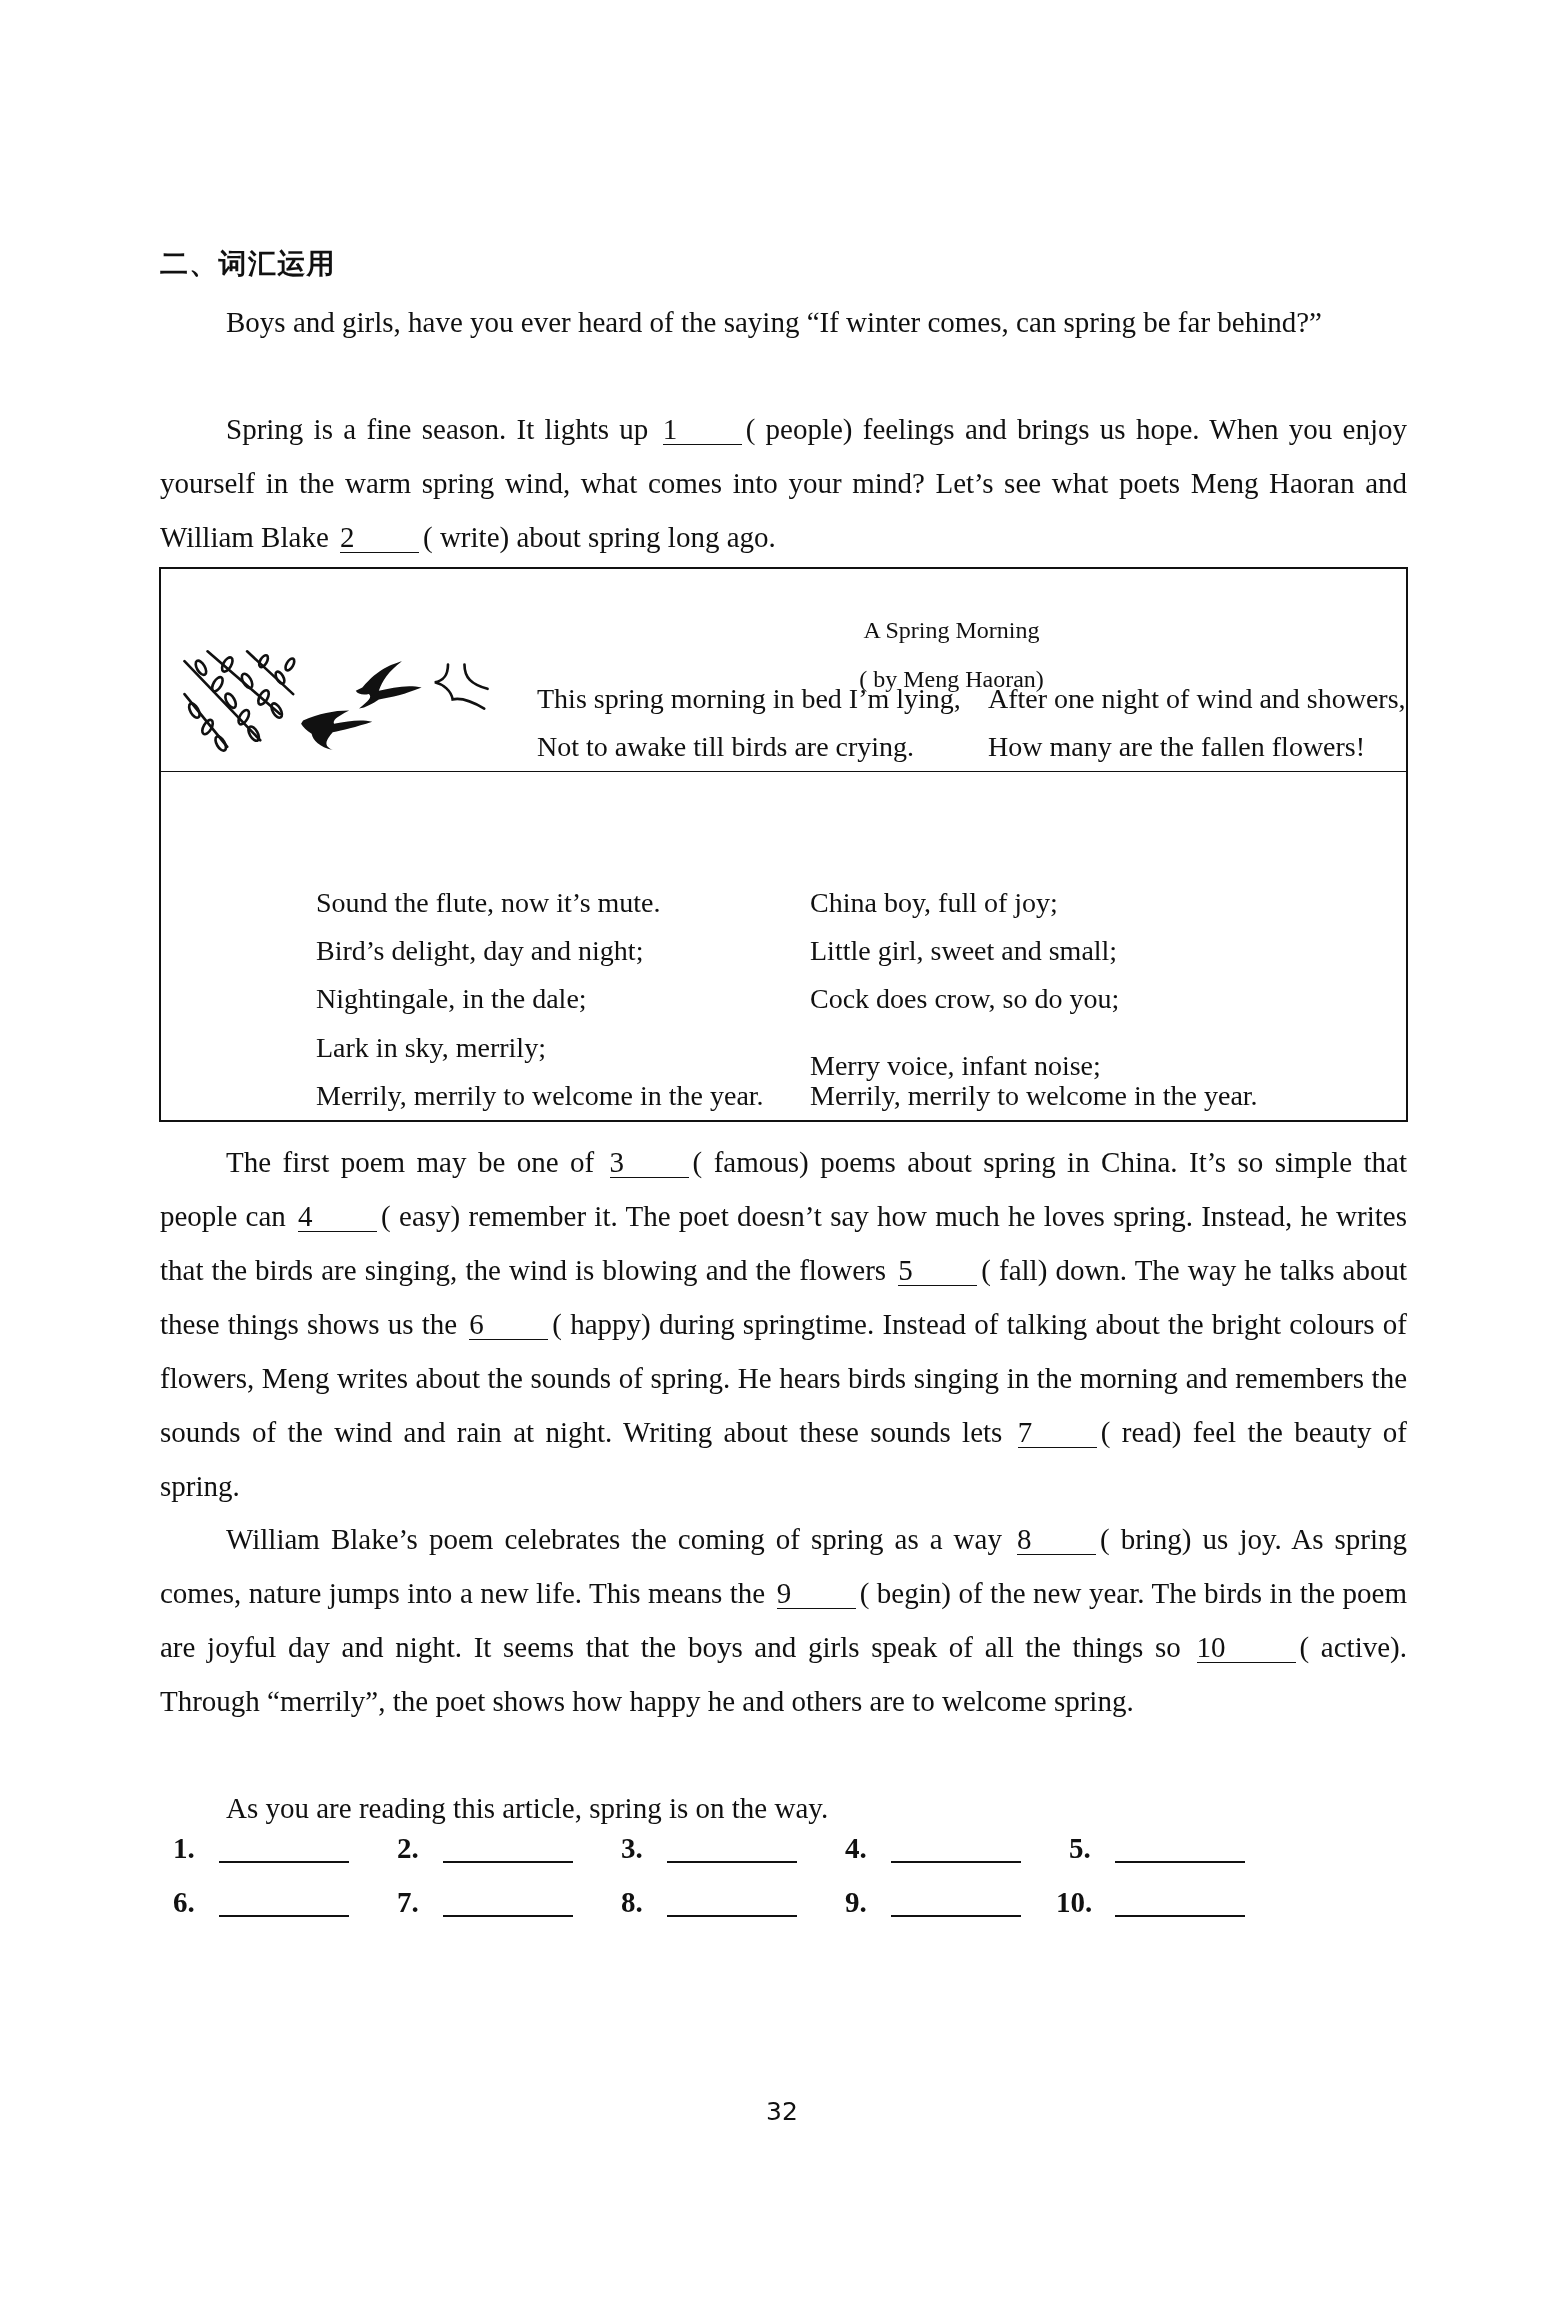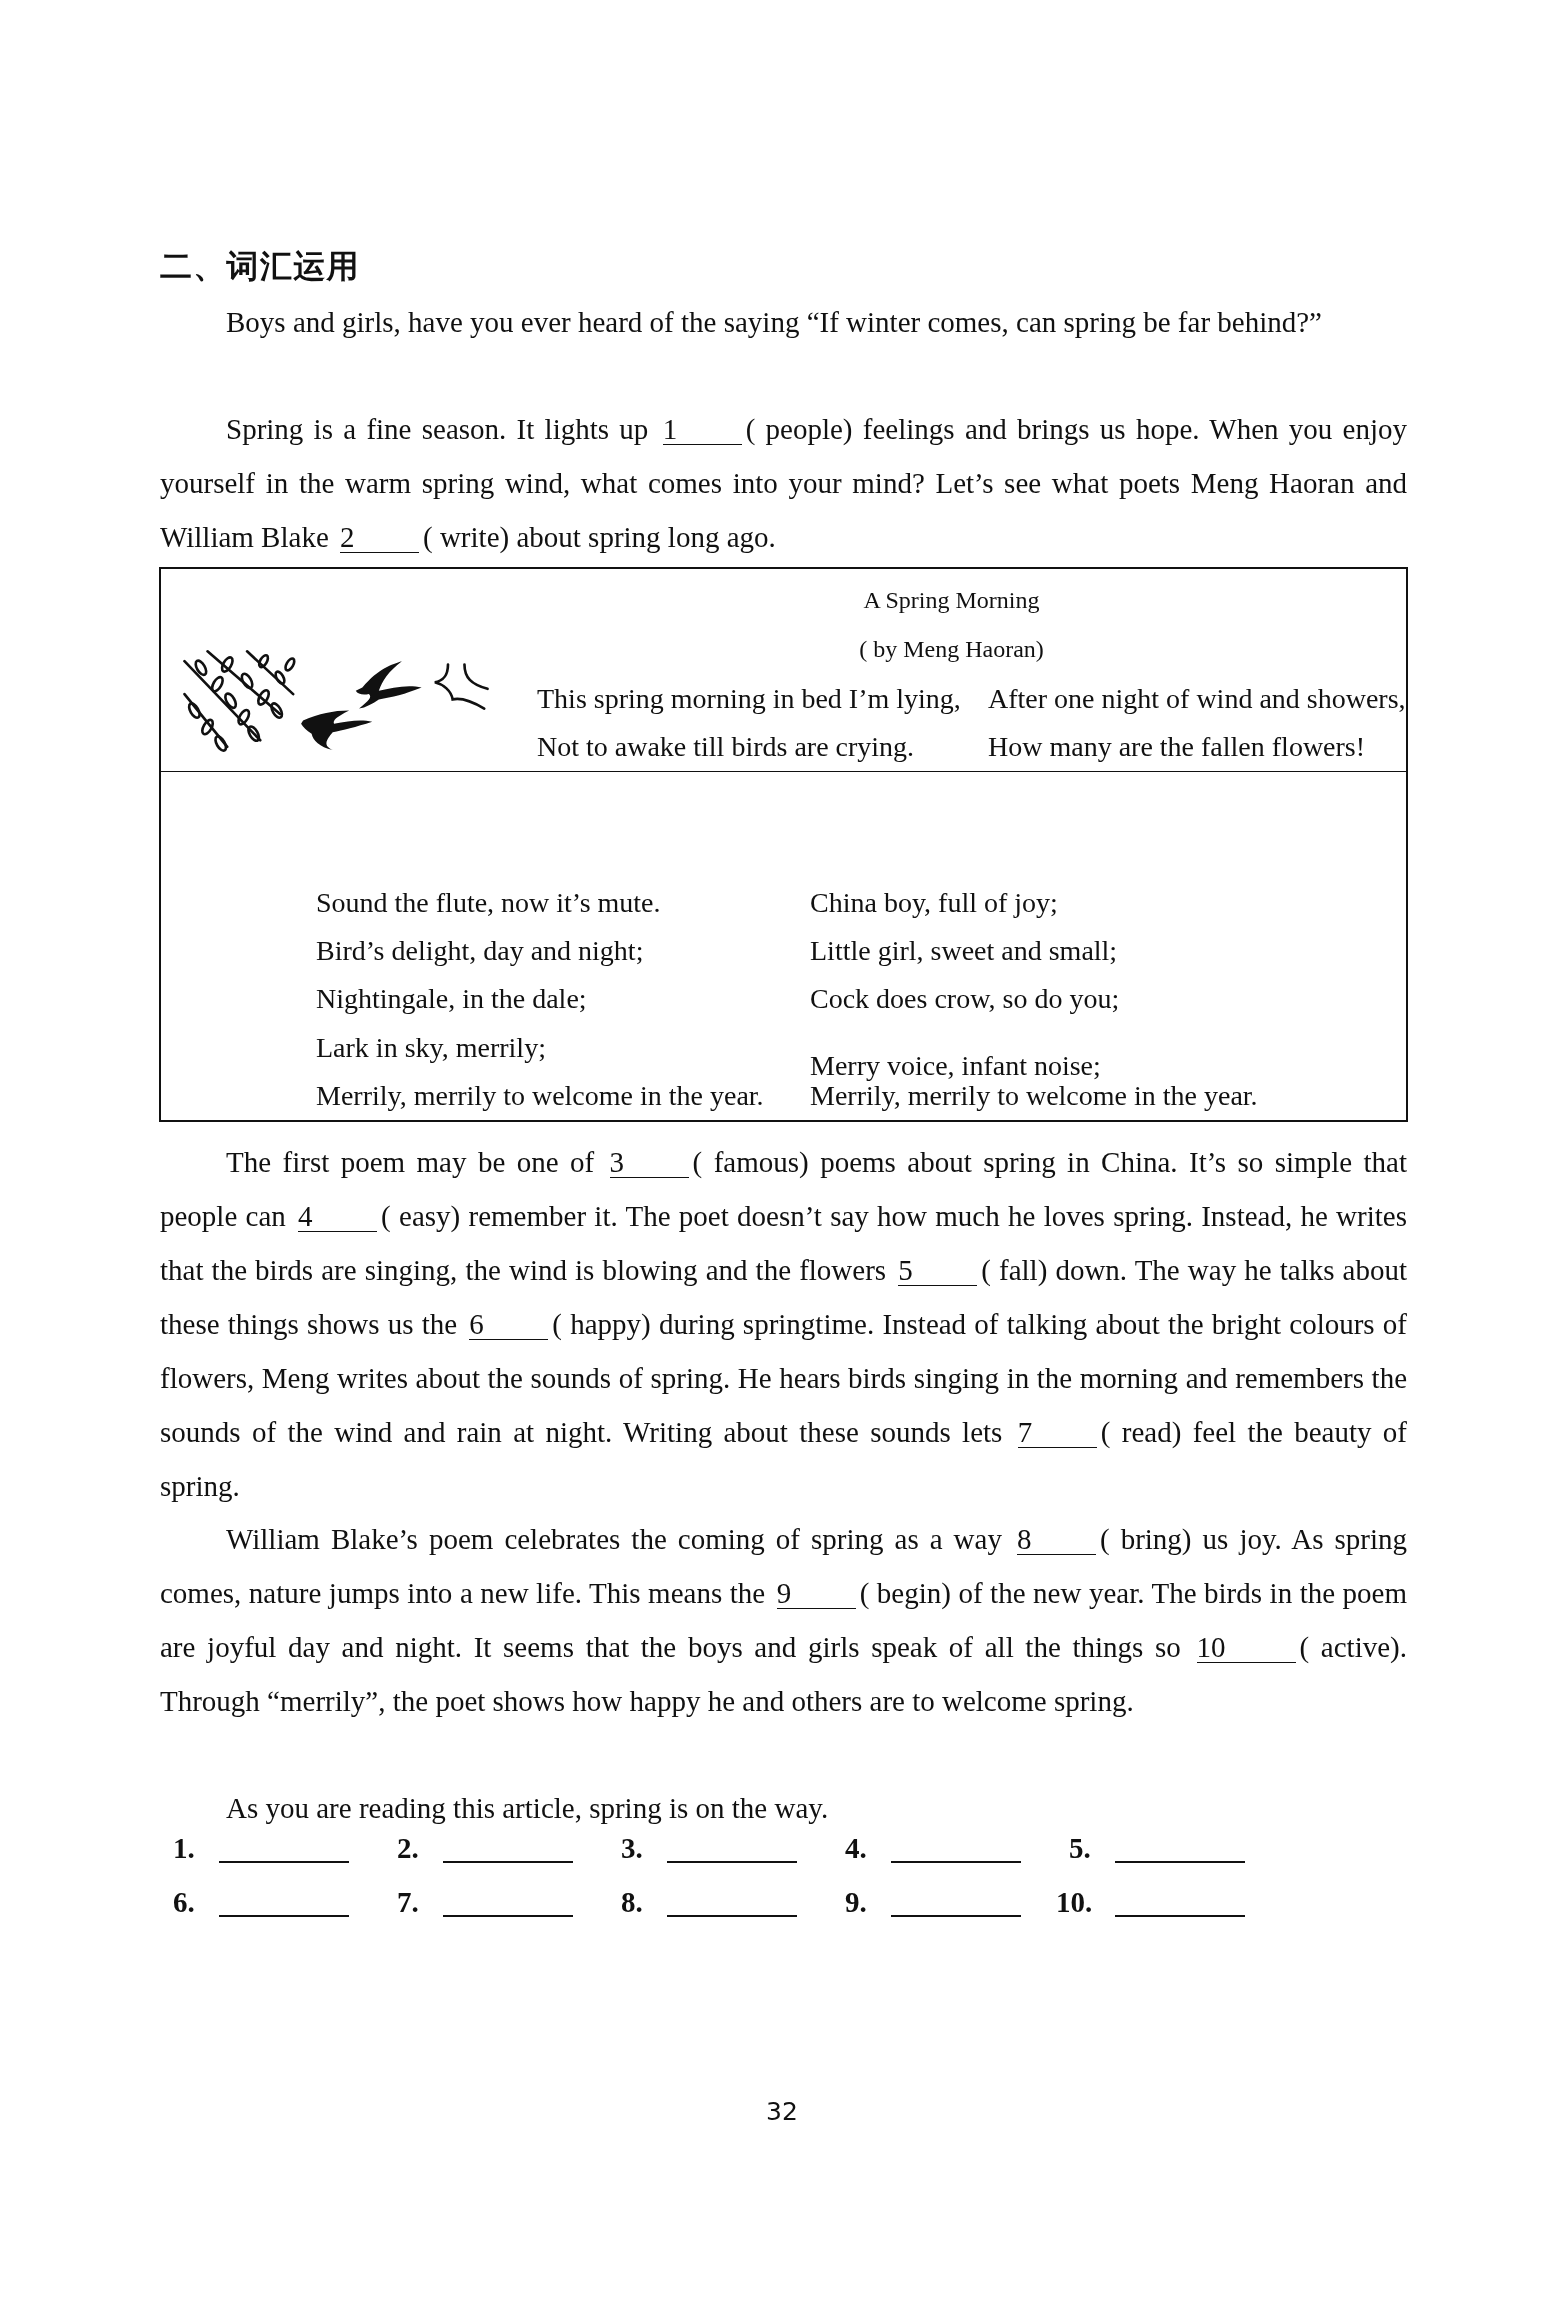--- a/index.html
+++ b/index.html
@@ -1,28 +1,28 @@
 <!DOCTYPE html>
 <html style="font-size:10.5px"><head>
 <meta charset="utf-8">
 <style>
   html, body { margin:0; padding:0; background:#ffffff; }
   body { width:1564px; height:2319px; position:relative; overflow:hidden; color:#111; }
   .serif { font-family: "Liberation Serif", "DejaVu Serif", serif; }
   .sans { font-family: "DejaVu Sans", "Liberation Sans", sans-serif; }
-  #heading { position:absolute; left:160px; top:245px; font-size:32px; font-weight:bold; letter-spacing:1.3px; }
+  #heading { position:absolute; left:160px; top:245px; font-size:28px; font-weight:bold; letter-spacing:1.3px; }
   .para { position:absolute; left:160px; width:1247px; font-size:29px; line-height:54px; text-align:justify; text-align-last:left; }
   .para .indent { display:inline-block; width:66px; }
   .blank { display:inline-block; width:79px; border-bottom:1.6px solid #111; text-align:center; line-height:29px; margin:0 4px; }
   .blank.w2 { width:99px; }
   #p1 { top:295px; }
   #p2 { top:402px; }
   #box { position:absolute; left:159px; top:567px; width:1245px; height:551px; border:2.3px solid #111; box-sizing:content-box; }
   #divider { position:absolute; left:0; right:0; top:202px; height:0; border-top:1.6px solid #111; }
-  .ptitle { position:absolute; font-size:24px; text-align:center; }
+  .ptitle { position:absolute; font-size:24px; text-align:center;margin-top:30px; }
   #poem1-title { left:369px; width:843px; top:18.4px; }
   #poem1-author { left:369px; width:843px; top:67px; }
   .pline { position:absolute; font-size:28px; white-space:nowrap; }
   #poem2-title { left:0; width:1245px; top:222px; }
   #poem2-author { left:0; width:1245px; top:270px; }
   #illustration { position:absolute; left:20px; top:79px; width:310px; height:112px; }
   #page-number { position:absolute; left:0; width:1564px; top:2097px; text-align:center; font-size:25px; }
   #answers { position:absolute; left:173px; top:1832px; width:1186px; }
   .ans-row { position:relative; height:54px; }
   .ans { position:absolute; top:0; font-size:29px; font-weight:bold; }

